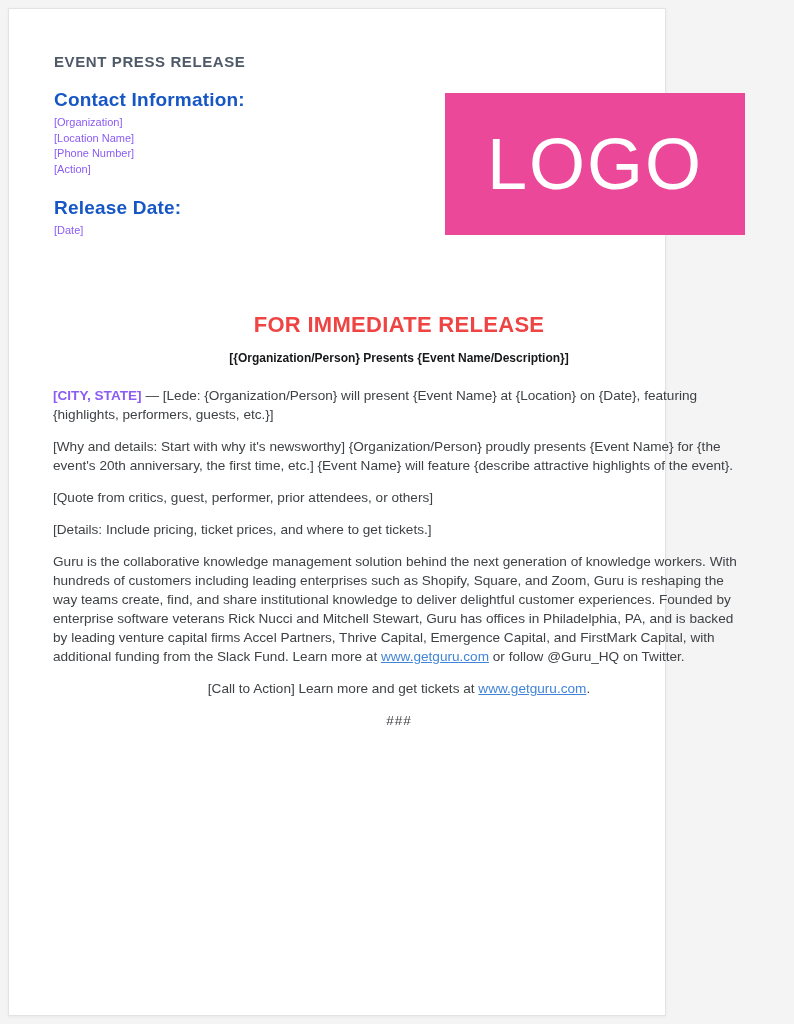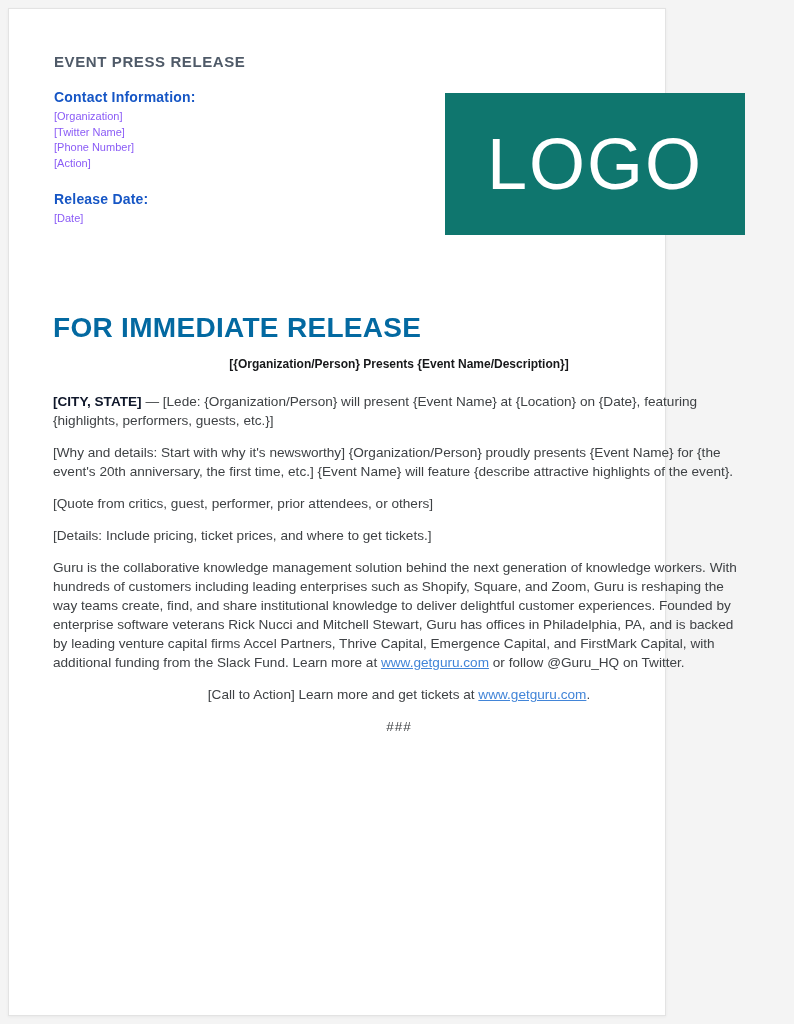--- a/index.html
+++ b/index.html
@@ -18,52 +18,52 @@
     box-shadow: 0 1px 3px rgba(0,0,0,0.05);
   }
   
   .header-left { position: absolute; left: 45px; top: 44px; }
   .doc-title {
     margin: 0; font-size: 15px; font-weight: 700;
     letter-spacing: 0.6px; color: #4f5a68;
   }
   .contact-block { margin-top: 19px; }
   .blue-heading {
-    color: #1656c5; font-weight: 700; font-size: 14px;
+    color: #1656c5; font-weight: 700; font-size: 19px;
     margin: 0 0 4px 0; letter-spacing: 0.2px;
   }
   .plain-line { font-size: 11px; color: #8b5cf6; line-height: 15.5px; }
   .release-block { margin-top: 20px; }
   
   .logo-box {
     position: absolute; left: 436px; top: 84px;
     width: 300px; height: 142px;
-    background: #0f766e;
+    background: #ec4899;
     display: flex; align-items: center; justify-content: center;
   }
   .logo-text {
     color: #ffffff; font-size: 72px; font-weight: 300;
     letter-spacing: 2px; line-height: 1;
   }
   
   .main { position: absolute; left: 44px; top: 303px; width: 692px; }
   .fir-heading {
-    margin: 0 0 13px 0; 
-    color: #0369a1; font-size: 28px; font-weight: 800;
+    margin: 0 0 13px 0; text-align: center;
+    color: #ef4444; font-size: 22px; font-weight: 800;
     letter-spacing: 0.3px;
   }
   .headline {
     margin: 0 0 21px 0; text-align: center;
     color: #17181a; font-size: 12px; font-weight: 800;
   }
   .main p {
     margin: 0 0 13px 0;
     font-size: 13.6px; line-height: 19px; color: #3f4245;
   }
-  .bold-lead { font-weight: 700; color: #0f172a; margin-top: 28px; }
+  .bold-lead { font-weight: 700; color: #8b5cf6; margin-top: 28px; }
   .link { color: #4285d8; text-decoration: underline; cursor: pointer; }
   .center { text-align: center; }
   .endmark { margin-top: 2px; color: #333639; letter-spacing: 1px; }
   
   .footer {
     position: absolute; left: 0; right: 0; top: 952px;
     text-align: center; font-size: 11.5px;
     color: #aba7c6; letter-spacing: 0.2px;
   }
   .f-link { color: inherit; text-decoration: underline; cursor: pointer; }
@@ -72,21 +72,21 @@
 <body>
 
 <div class="page">
 
   <div class="header-left">
     <h1 class="doc-title">EVENT PRESS RELEASE</h1>
 
     <div class="contact-block">
       <div class="blue-heading">Contact Information:</div>
       <div class="plain-line">[Organization]</div>
-      <div class="plain-line">[Twitter Name]</div>
+      <div class="plain-line">[Location Name]</div>
       <div class="plain-line">[Phone Number]</div>
       <div class="plain-line">[Action]</div>
     </div>
 
     <div class="release-block">
       <div class="blue-heading">Release Date:</div>
       <div class="plain-line">[Date]</div>
     </div>
   </div>
 

